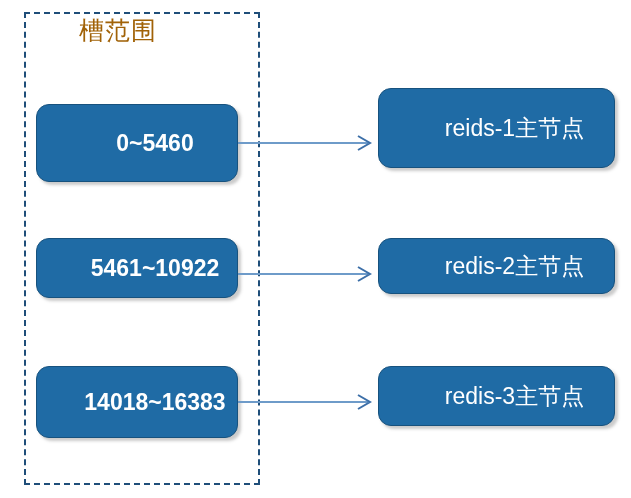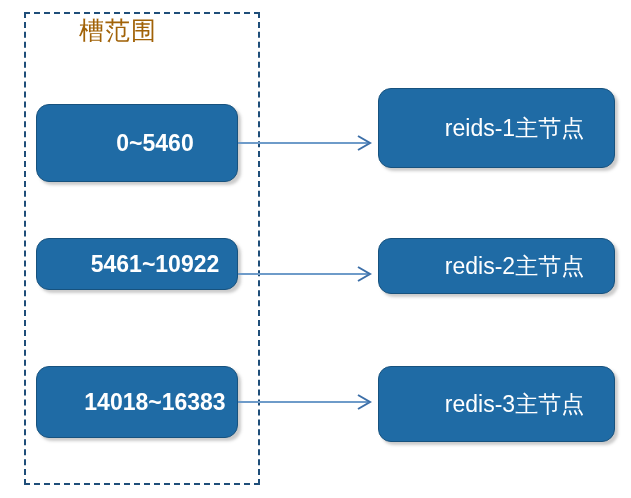--- a/index.html
+++ b/index.html
@@ -73,25 +73,25 @@
     left: 378px;
     width: 237px;
     font-size: 23px;
     font-weight: 400;
   }
 
   
   .row1.slot   { top: 104px; height: 78px; }
   .row1.server { top: 88px;  height: 80px; }
   
-  .row2.slot   { top: 238px; height: 52px; }
+  .row2.slot   { top: 238px; height: 60px; }
   .row2.server { top: 238px; height: 56px; }
   
   .row3.slot   { top: 366px; height: 72px; }
-  .row3.server { top: 366px; height: 76px; }
+  .row3.server { top: 366px; height: 60px; }
 
   
   .connector {
     position: absolute;
     left: 238px;
     width: 148px;
     height: 20px;
     pointer-events: none;
   }
   .conn1 { top: 133px; }

